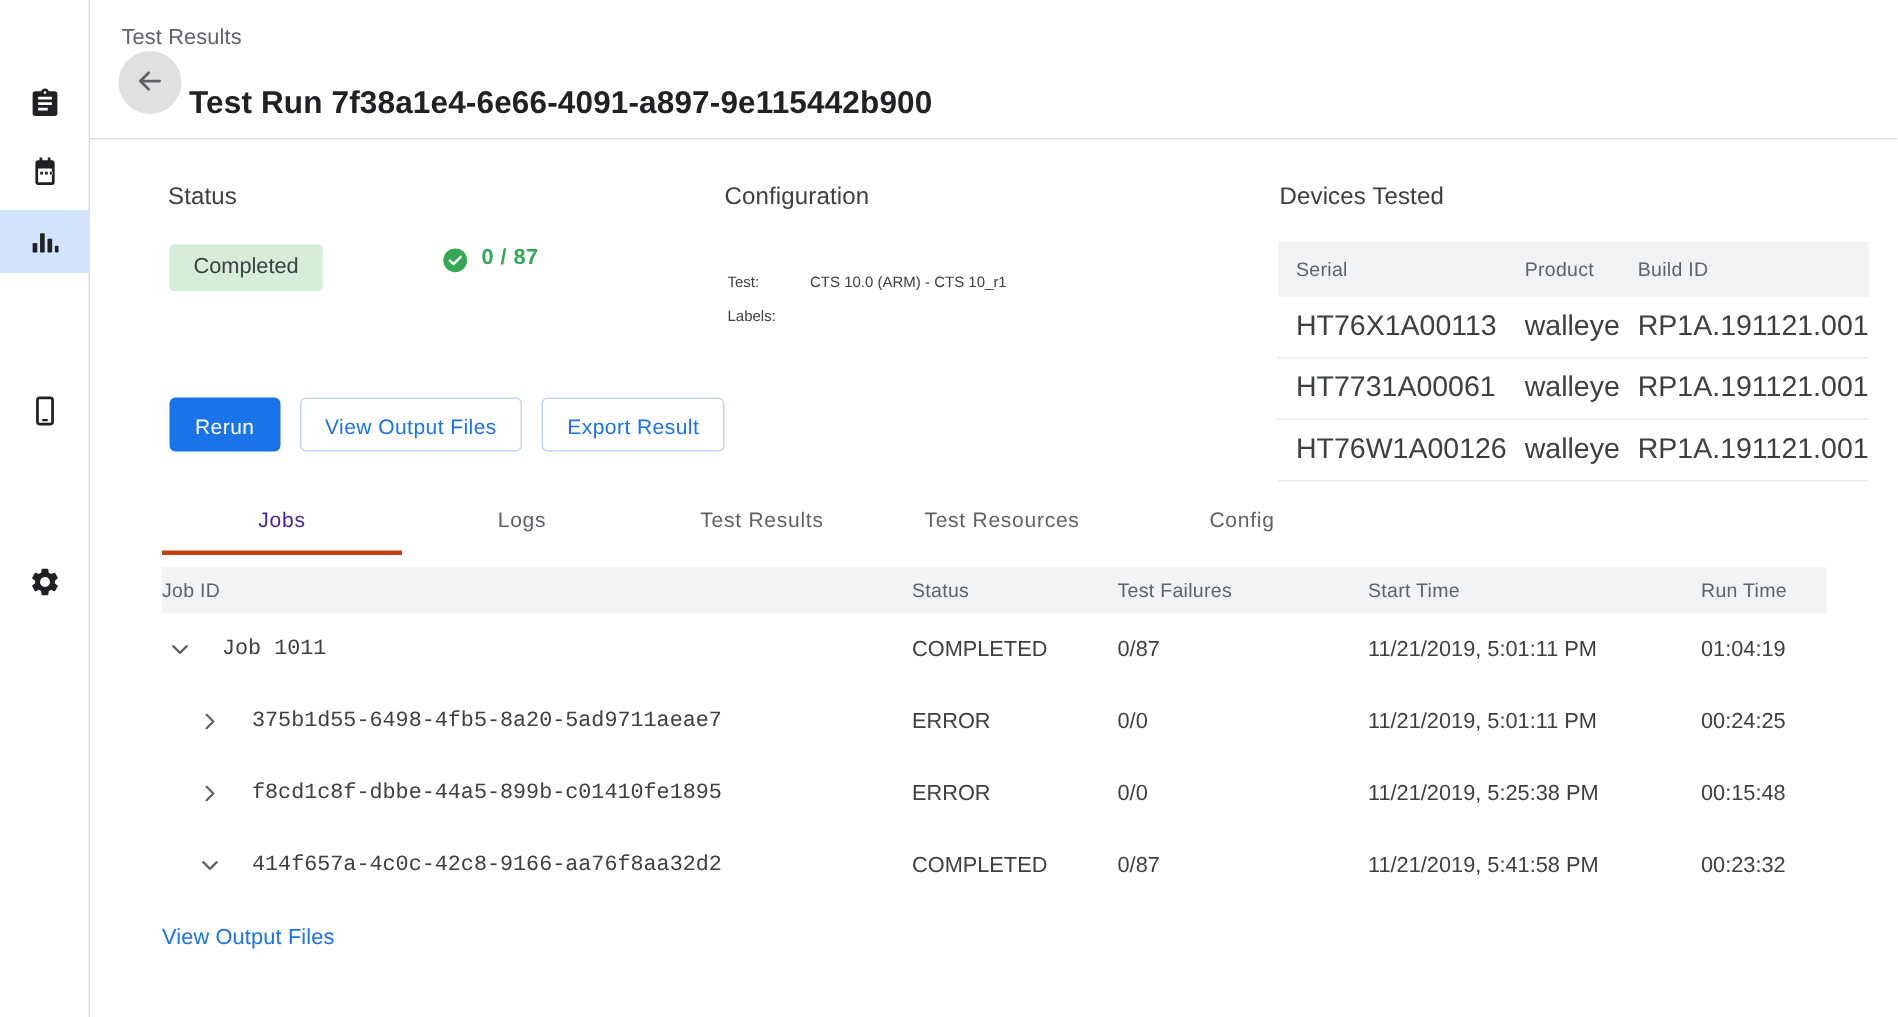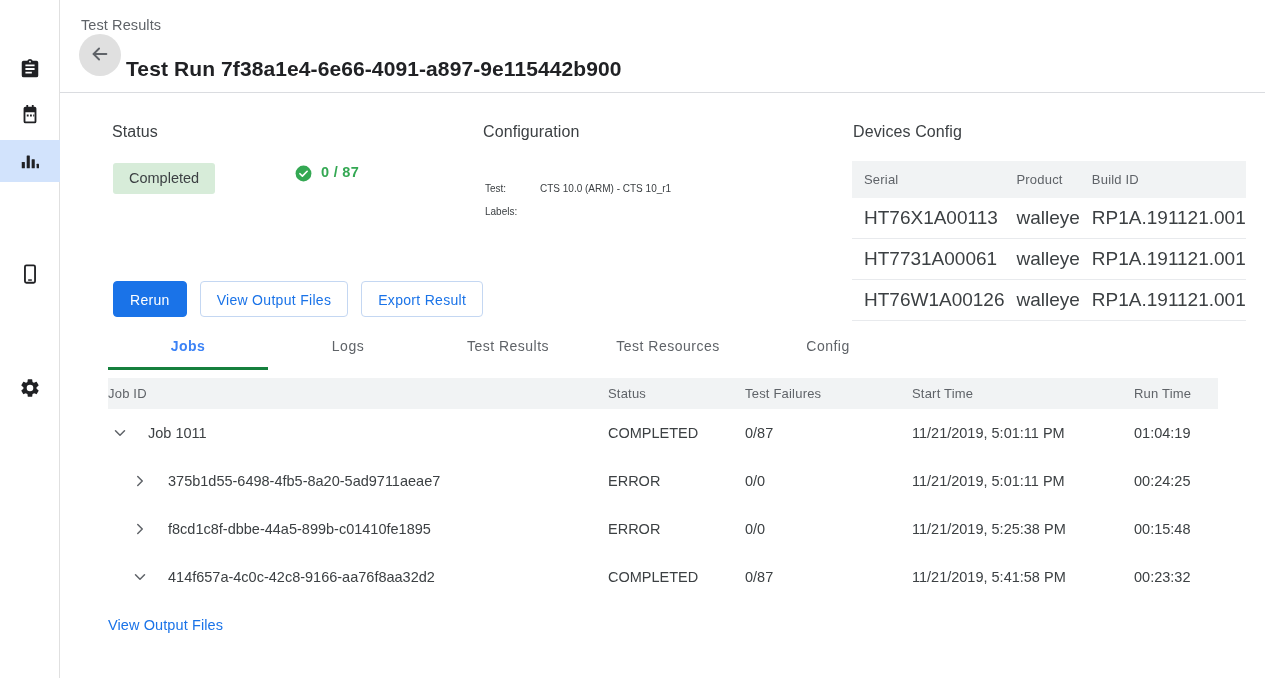--- a/index.html
+++ b/index.html
@@ -117,21 +117,21 @@
   }
   .pass-count {
     color: #34a853;
     font-size: 14.5px;
     font-weight: bold;
     letter-spacing: .3px;
   }
 
   .btn-row {
     position: absolute;
-    left: 53px; top: 188px;
+    left: 53px; top: 172px;
     display: flex;
     gap: 13px;
   }
   .btn {
     font-family: "Liberation Sans", sans-serif;
     font-size: 14px;
     letter-spacing: .3px;
     border-radius: 4px;
     padding: 0 16px;
     height: 36px;
@@ -206,23 +206,23 @@
     color: #5f6368;
     letter-spacing: .5px;
     text-align: center;
     line-height: 42px;
     cursor: pointer;
     box-sizing: border-box;
     height: 45px;
     width: 160px;
   }
   .tab.active {
-    color: #3b82f6;
-    font-weight: bold;
-    border-bottom: 3px solid #15803d;
+    color: #4c1d95;
+    font-weight: normal;
+    border-bottom: 3px solid #c2410c;
   }
 
   
   .jobs-table {
     position: absolute;
     left: 48px; top: 285px;
     width: 1110px;
     border-collapse: collapse;
     table-layout: fixed;
   }
@@ -245,21 +245,21 @@
     white-space: nowrap;
   }
   .col-job { width: 500px; }
   .col-status { width: 137px; }
   .col-fail { width: 167px; }
   .col-start { width: 222px; }
   .col-run { width: 84px; }
   .pad-job { padding-left: 46px; }
   .pad-cell { padding-left: 2px; }
 
-  .job-cell { display: flex; align-items: center; }
+  .job-cell { display: flex; align-items: center; font-family: Liberation Mono, monospace; }
   .chev {
     width: 24px; height: 24px;
     flex: none;
     display: flex;
     align-items: center;
     justify-content: center;
     cursor: pointer;
   }
   .job-label { margin-left: 16px; }
   .indent-1 { padding-left: 20px; }
@@ -357,21 +357,21 @@
       <div class="config-row">
         <span class="config-key">Test:</span>
         <span class="config-val">CTS 10.0 (ARM) - CTS 10_r1</span>
       </div>
       <div class="config-row">
         <span class="config-key">Labels:</span>
         <span class="config-val"></span>
       </div>
     </div>
 
-    <div class="section-title devices-title">Devices Config</div>
+    <div class="section-title devices-title">Devices Tested</div>
     <table class="dev-table">
       <thead>
         <tr>
           <th class="dev-c1">Serial</th>
           <th class="dev-c2">Product</th>
           <th>Build ID</th>
         </tr>
       </thead>
       <tbody>
         <tr>

